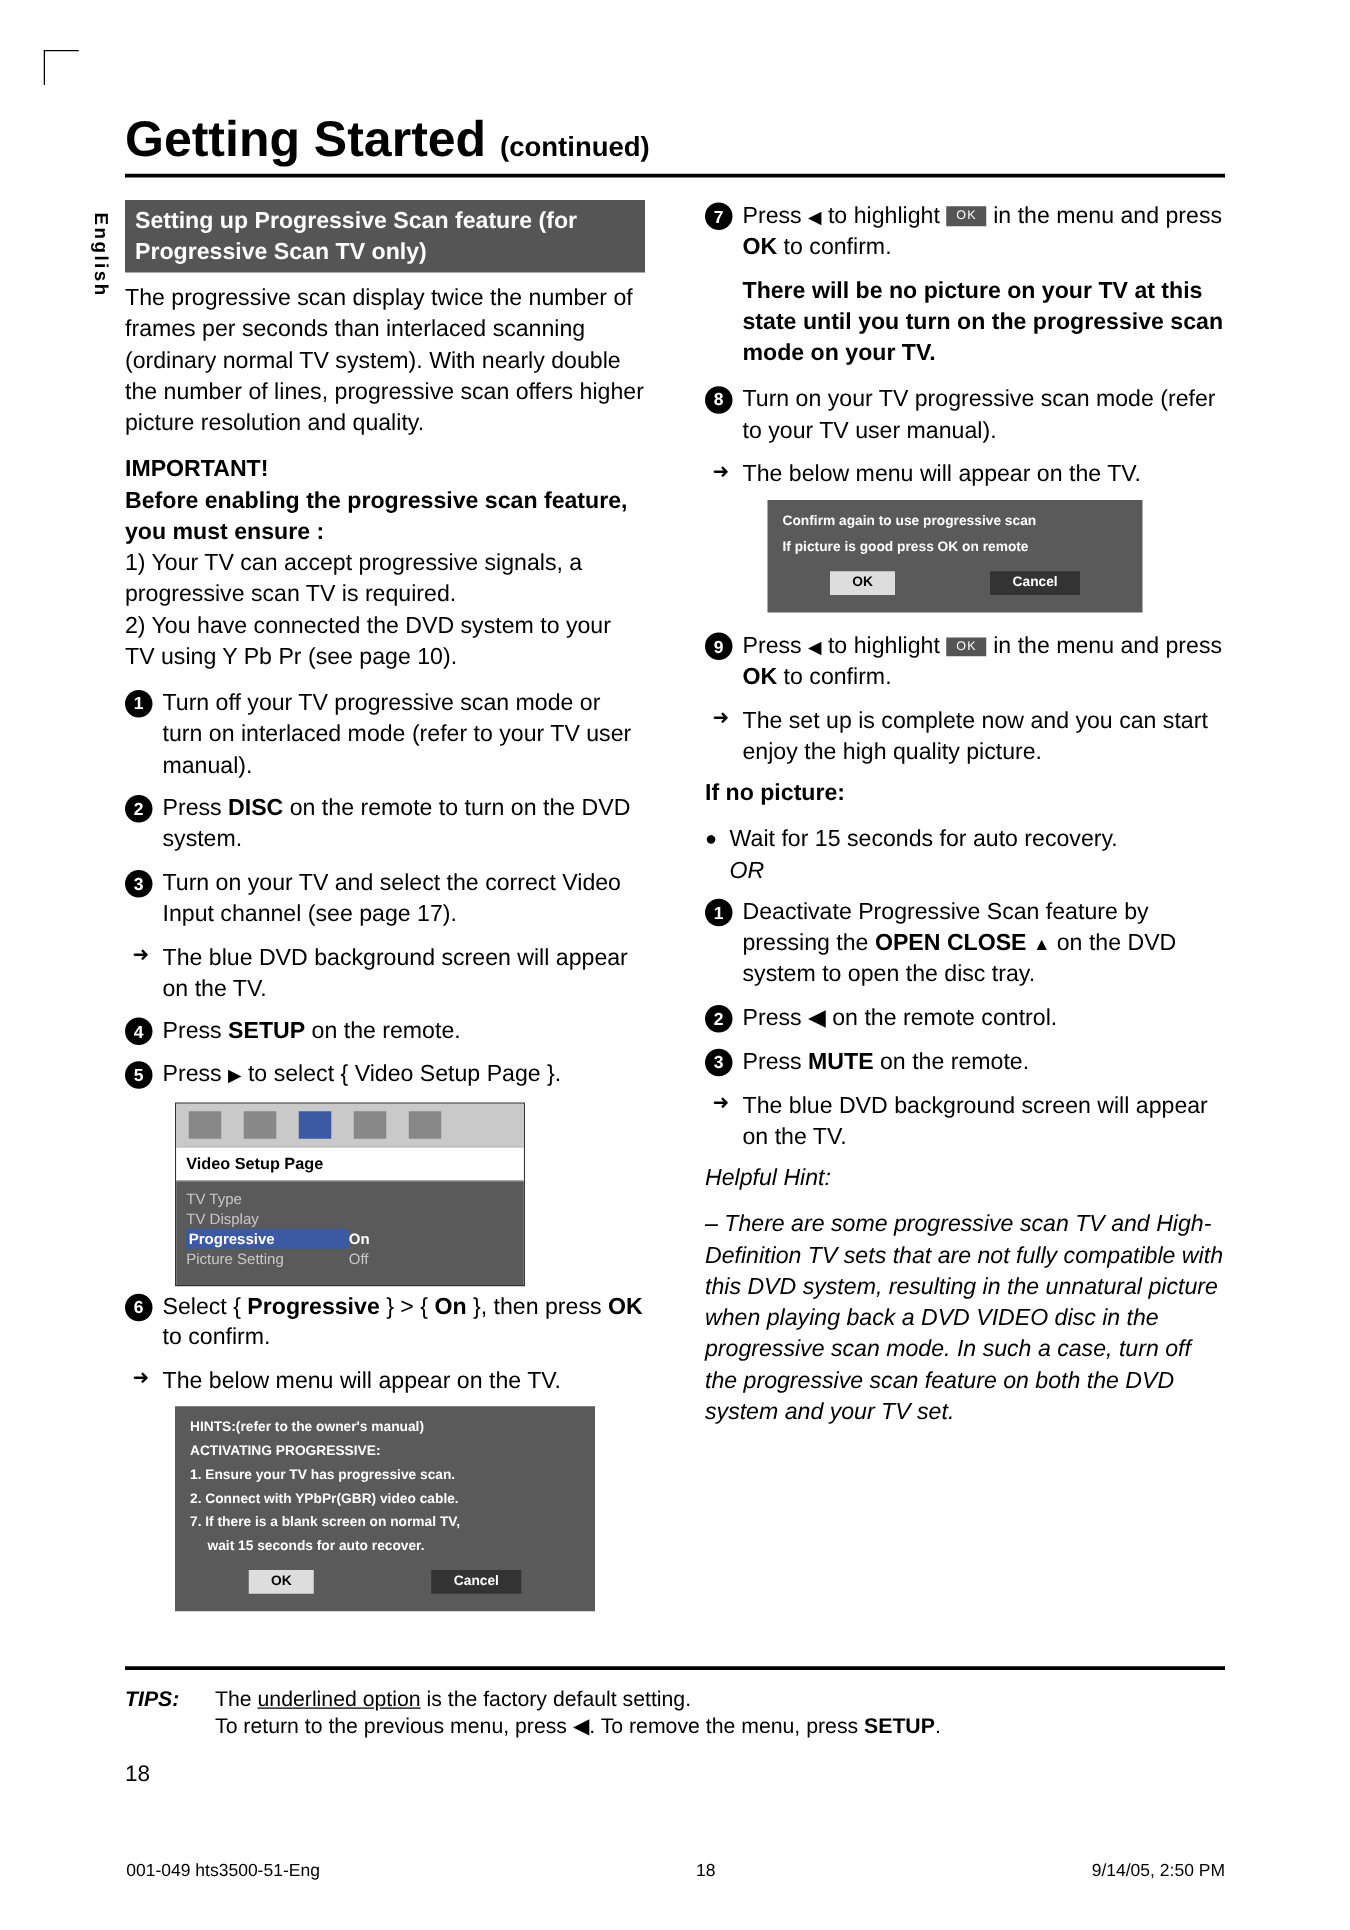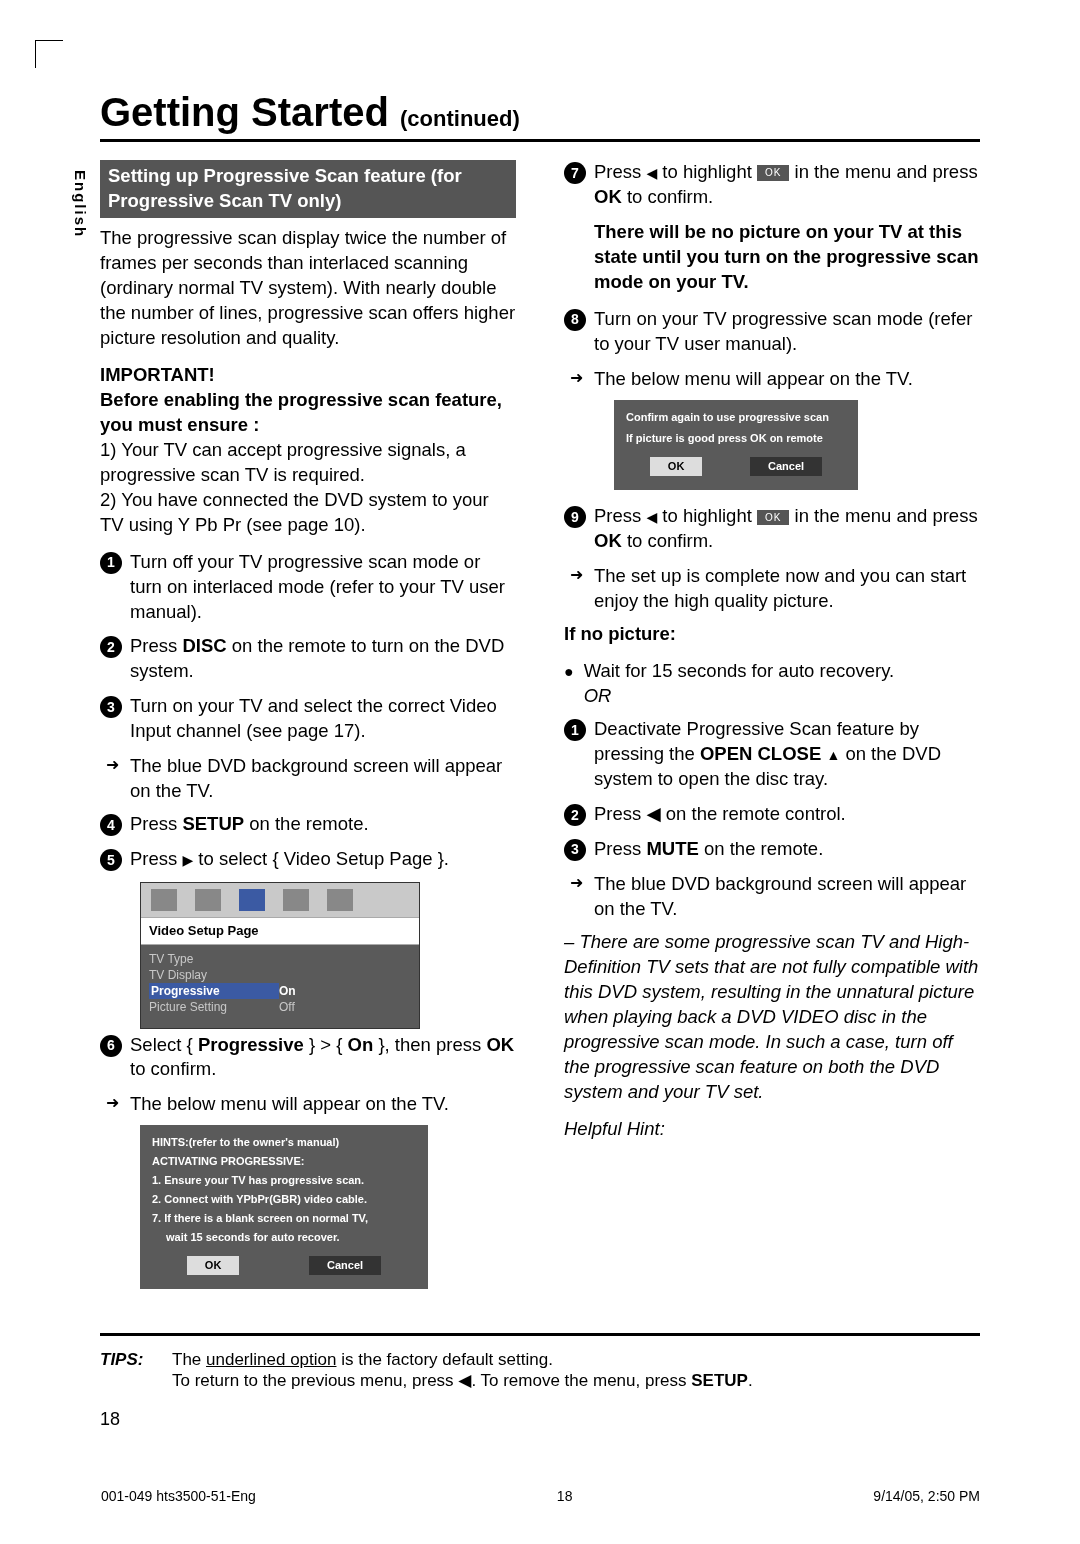--- a/index.html
+++ b/index.html
@@ -96,29 +96,29 @@
   .vs-tabs .ic.active { background:#3b5aa3; }
   .vs-title { background:#fff; font-weight:bold; padding:4px 8px; border-top:1px solid #aaa; border-bottom:1px solid #aaa; font-size:13px;}
   .vs-body { background:#5a5a5a; color:#fff; padding:6px 8px 12px 8px;}
   .vs-row { display:flex; }
   .vs-row .l { width:130px; }
   .vs-row.sel .l { background:#3b5aa3; padding:0 2px; font-weight:bold;}
   .vs-row.sel .r { color:#fff; font-weight:bold;}
   .vs-row.dim { color:#c8c8c8; }
   
   .dlg {
-    width: 288px; background:#5a5a5a; color:#fff; font-size:11px;
+    width: 336px; background:#5a5a5a; color:#fff; font-size:11px;
     padding:10px 12px 14px 12px; margin:6px 0 14px 40px;
   }
   .dlg-line { margin-bottom:6px; font-weight:bold; }
   .dlg-note { margin-bottom:4px; font-weight:bold; }
   .dlg-note.sub { padding-left:14px; }
   .dlg-btns { display:flex; justify-content:space-around; margin-top:12px;}
   .dlg-btn { background:#ddd; color:#000; font-weight:bold; font-size:11px; padding:2px 18px;}
-  .dlg2 { width: 244px; margin-left: 50px; margin-bottom:14px;}
+  .dlg2 { width: 300px; margin-left: 50px; margin-bottom:14px;}
   .tips {
     border-top:3px solid #000;
     margin-top: 30px;
     padding-top: 14px;
     font-size: 17px;
     display:flex;
     gap: 12px;
   }
   .tips .tlabel { font-weight:bold; font-style:italic; width:60px;}
   .tips .tbody span.und { text-decoration: underline; }
@@ -292,22 +292,22 @@
         <div class="step-body">Press ◀ on the remote control.</div>
       </div>
       <div class="step">
         <div class="step-num">3</div>
         <div class="step-body">
           <span>Press </span><span class="bold">MUTE</span><span> on the remote.</span>
         </div>
       </div>
       <div class="arrow-line">The blue DVD background screen will appear on the TV.</div>
 
+      <p class="ital">Helpful Hint:</p>
       <p class="ital">– There are some progressive scan TV and High-Definition TV sets that are not fully compatible with this DVD system, resulting in the unnatural picture when playing back a DVD VIDEO disc in the progressive scan mode. In such a case, turn off the progressive scan feature on both the DVD system and your TV set.</p>
-      <p class="ital">Helpful Hint:</p>
     </div>
   </div>
 
   <div class="tips">
     <div class="tlabel">TIPS:</div>
     <div class="tbody">
       <span>The </span><span class="und">underlined option</span><span> is the factory default setting.</span><br>
       <span>To return to the previous menu, press ◀. To remove the menu, press </span><span class="bold">SETUP</span>.
     </div>
   </div>

